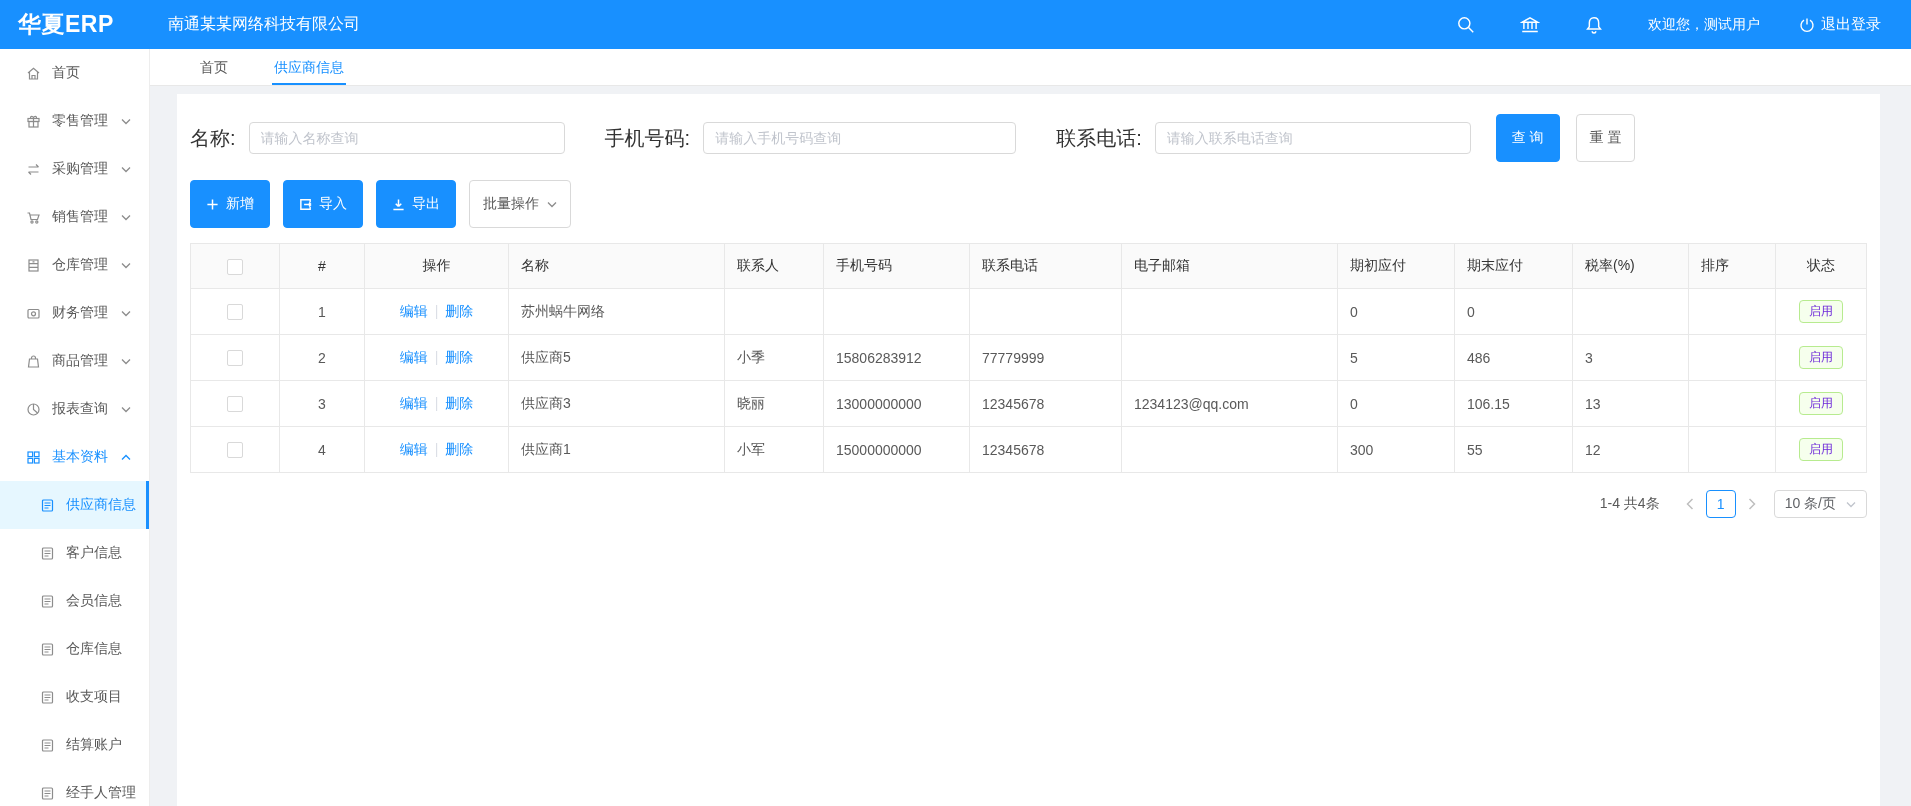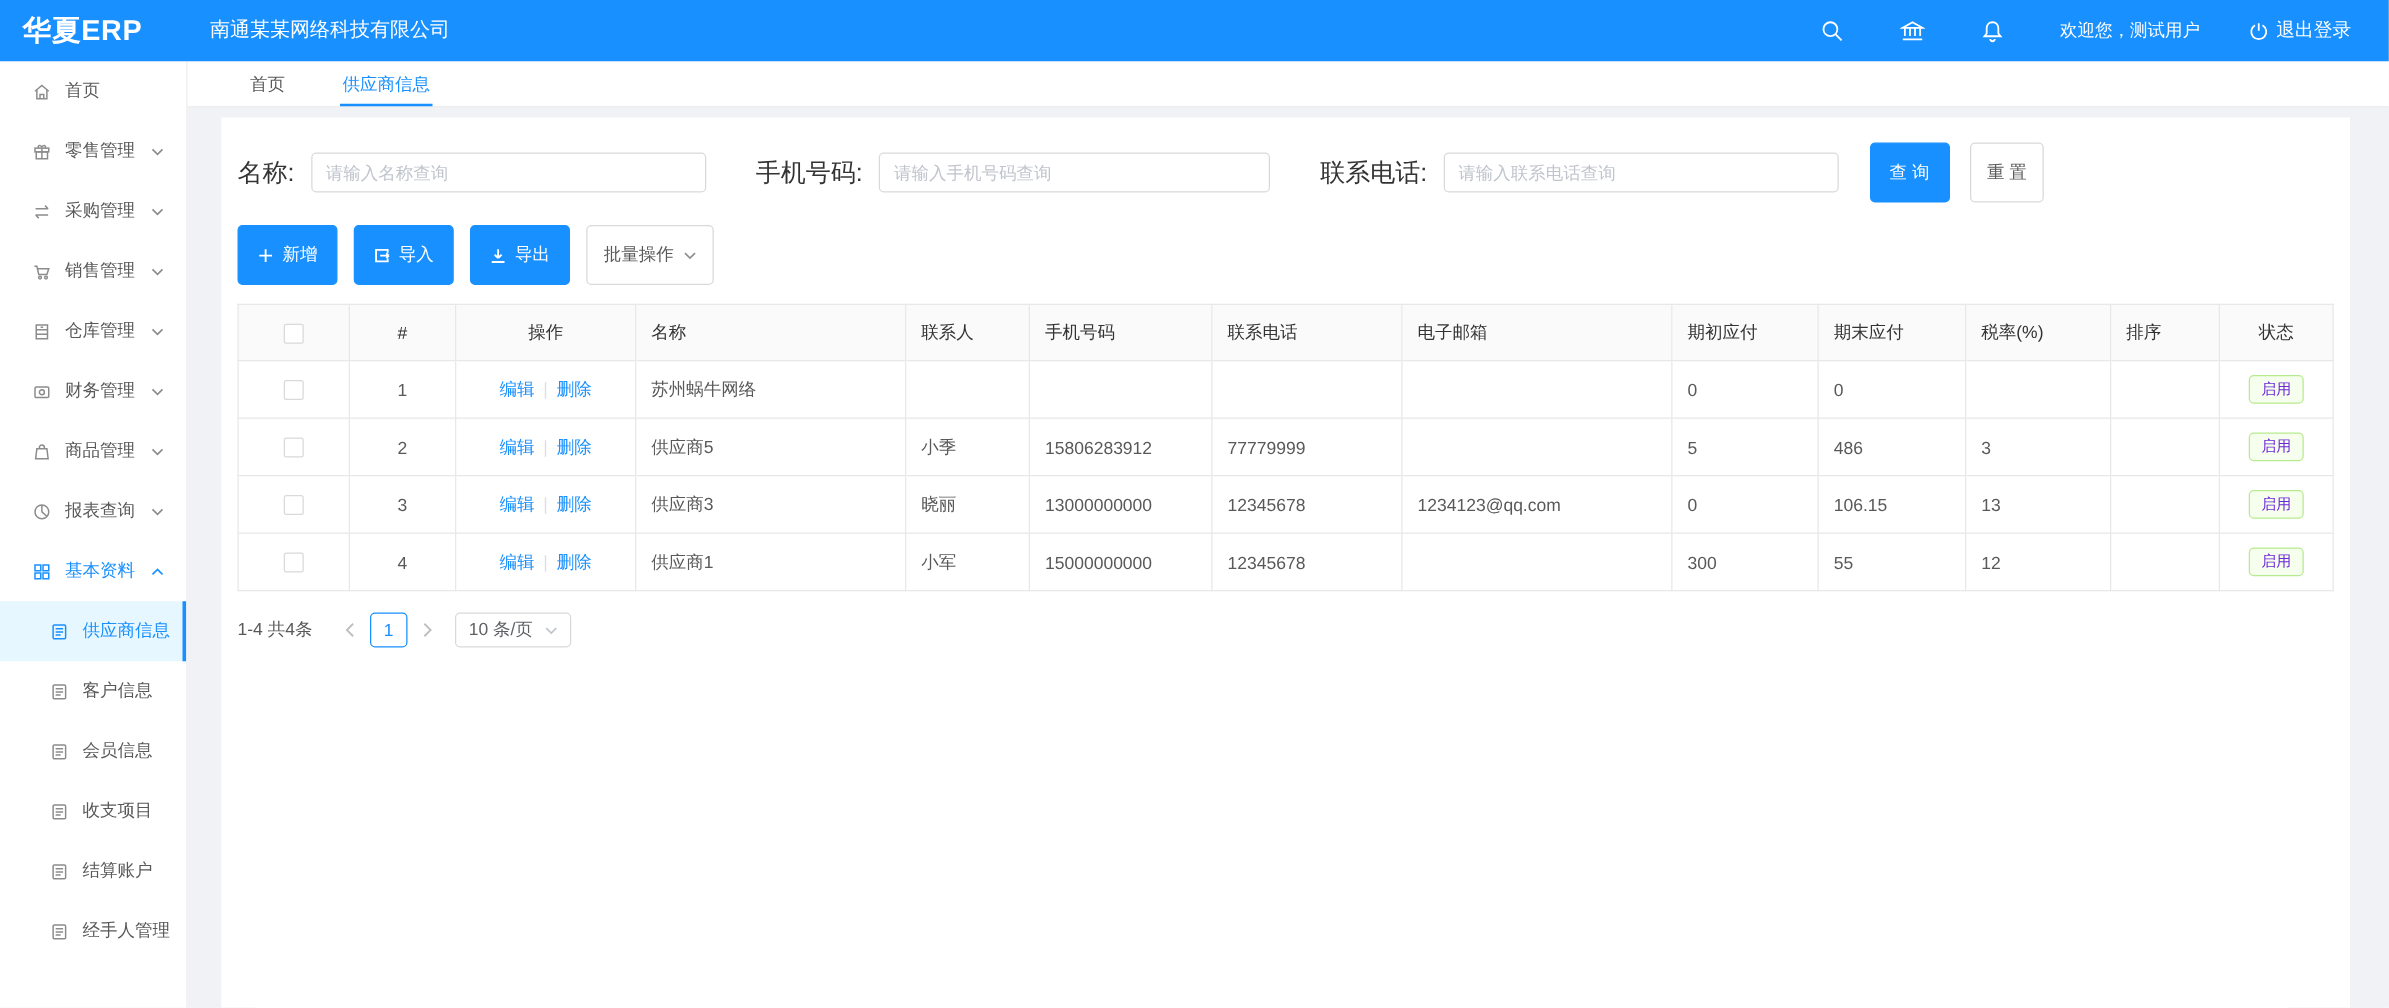--- a/index.html
+++ b/index.html
@@ -73,21 +73,21 @@
   .grid th { background:#fafafa; color:#333; height:45px; }
   .grid .c { text-align:center; }
   .cbx { display:inline-block; width:16px; height:16px; border:1px solid #d9d9d9;
     border-radius:2px; background:#fff; vertical-align:middle; cursor:pointer; }
   .lnk { color:#1890ff; cursor:pointer;text-align:right; }
   .sep { color:#dcdfe6; margin:0 7px; }
   .badge { display:inline-block; padding:2px 9px; font-size:12px; color:#6d28d9;
     background:#f6ffed; border:1px solid #b7eb8f; border-radius:4px; }
 
   
-  .pager { display:flex; align-items:center; 
+  .pager { display:flex; align-items:center; justify-content:flex-end;
     margin-top:17px; font-size:14px; color:#595959; }
   .pg-total { margin-right:18px; }
   .pg-arrow { display:inline-flex; align-items:center; justify-content:center;
     width:24px; height:28px; cursor:pointer; }
   .pg-arrow svg { width:8px; height:12px; stroke:#bfbfbf; fill:none; stroke-width:1.5; }
   .pg-num { width:30px; height:28px; border:1px solid #1890ff; border-radius:4px;
     color:#1890ff; display:inline-flex; align-items:center; justify-content:center;
     margin:0 4px; cursor:pointer; background:#fff; }
   .pg-size { height:28px; border:1px solid #d9d9d9; border-radius:4px; background:#fff;
     display:inline-flex; align-items:center; padding:0 10px; margin-left:10px;
@@ -272,20 +272,29 @@
     <span>客户信息</span>
   </div>
   <div class="menu-item sub">
     <span class="mi">
         <svg viewBox="0 0 15 15">
           <rect x="2.5" y="2" width="10" height="11" rx="1"></rect>
           <path d="M4.5 5 H10.5 M4.5 7.5 H10.5 M4.5 10 H8.5"></path>
         </svg>
       </span>
     <span>会员信息</span>
+  </div>
+  <div class="menu-item sub">
+    <span class="mi">
+        <svg viewBox="0 0 15 15">
+          <rect x="2.5" y="2" width="10" height="11" rx="1"></rect>
+          <path d="M4.5 5 H10.5 M4.5 7.5 H10.5 M4.5 10 H8.5"></path>
+        </svg>
+      </span>
+    <span>仓库信息</span>
   </div>
   <div class="menu-item sub">
     <span class="mi">
         <svg viewBox="0 0 15 15">
           <rect x="2.5" y="2" width="10" height="11" rx="1"></rect>
           <path d="M4.5 5 H10.5 M4.5 7.5 H10.5 M4.5 10 H8.5"></path>
         </svg>
       </span>
     <span>收支项目</span>
   </div>

